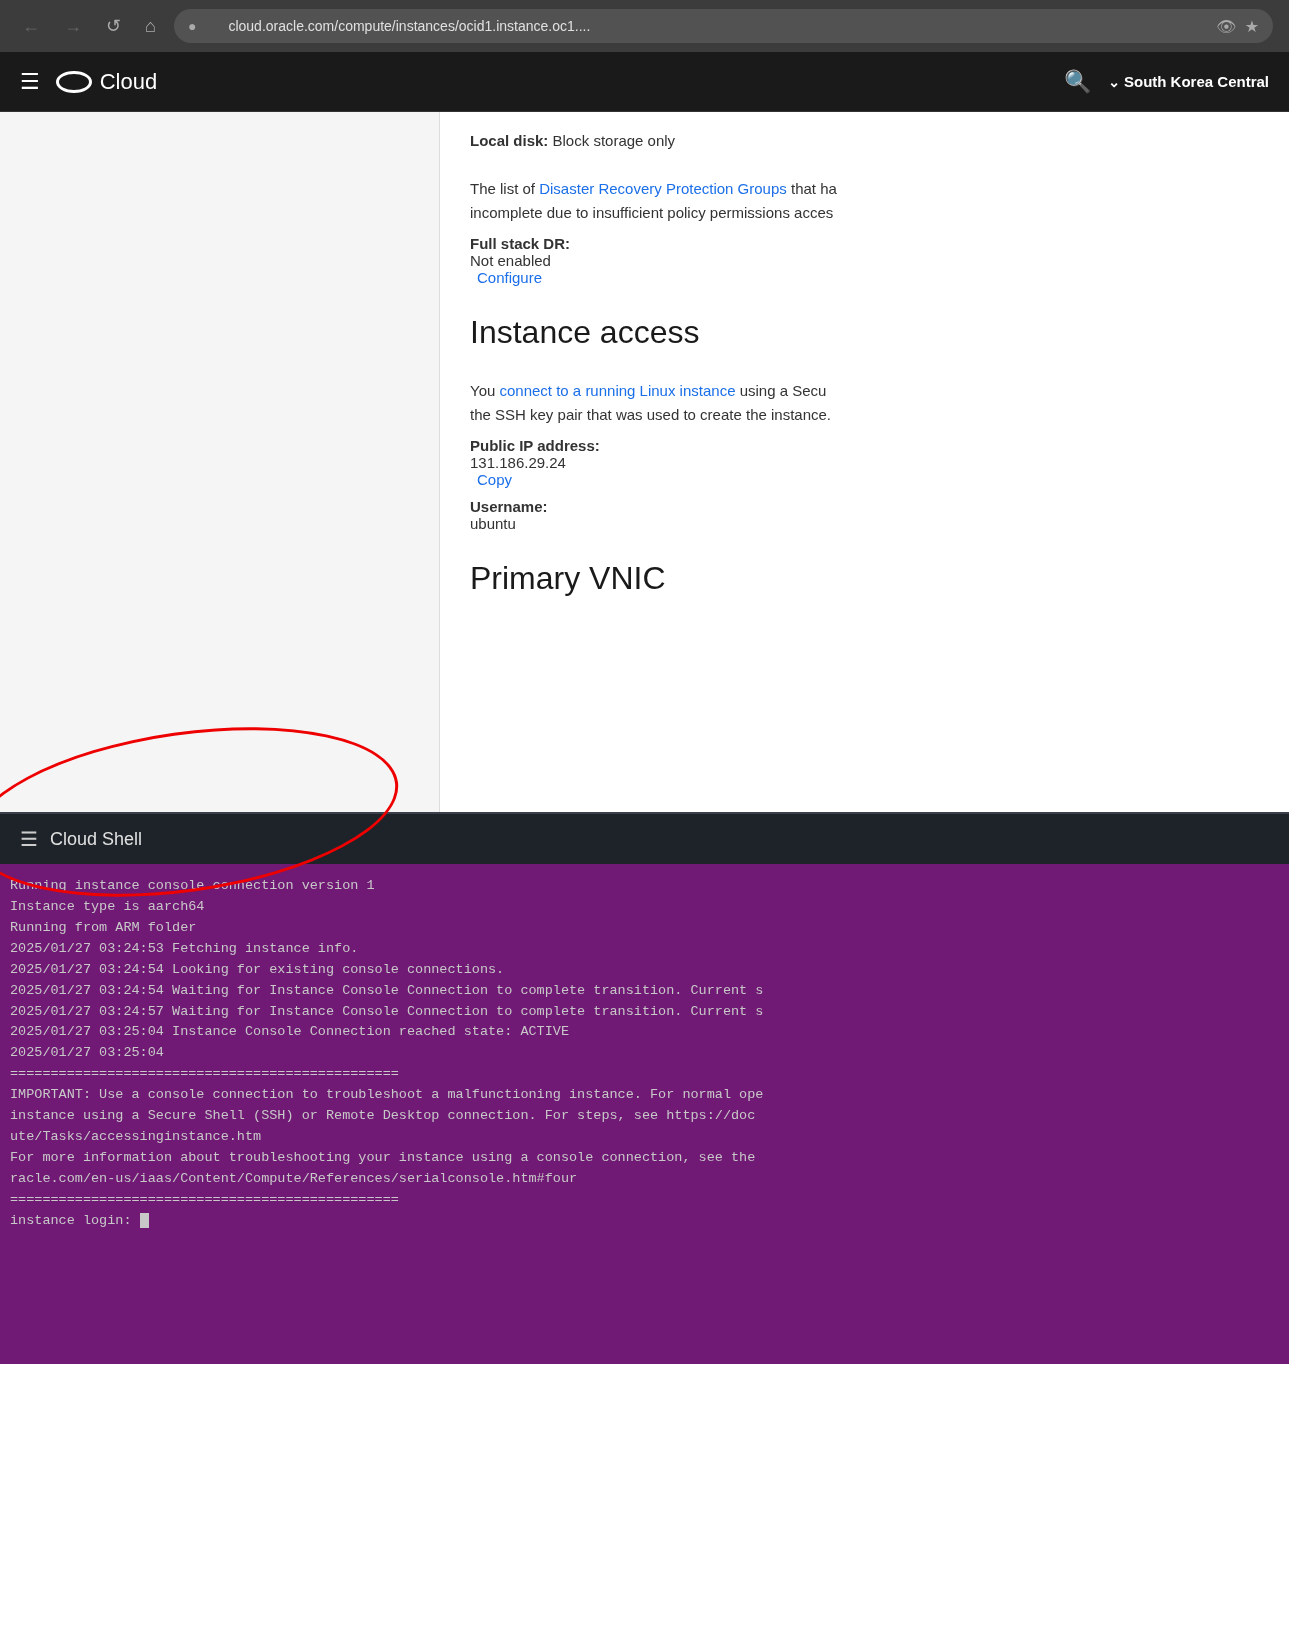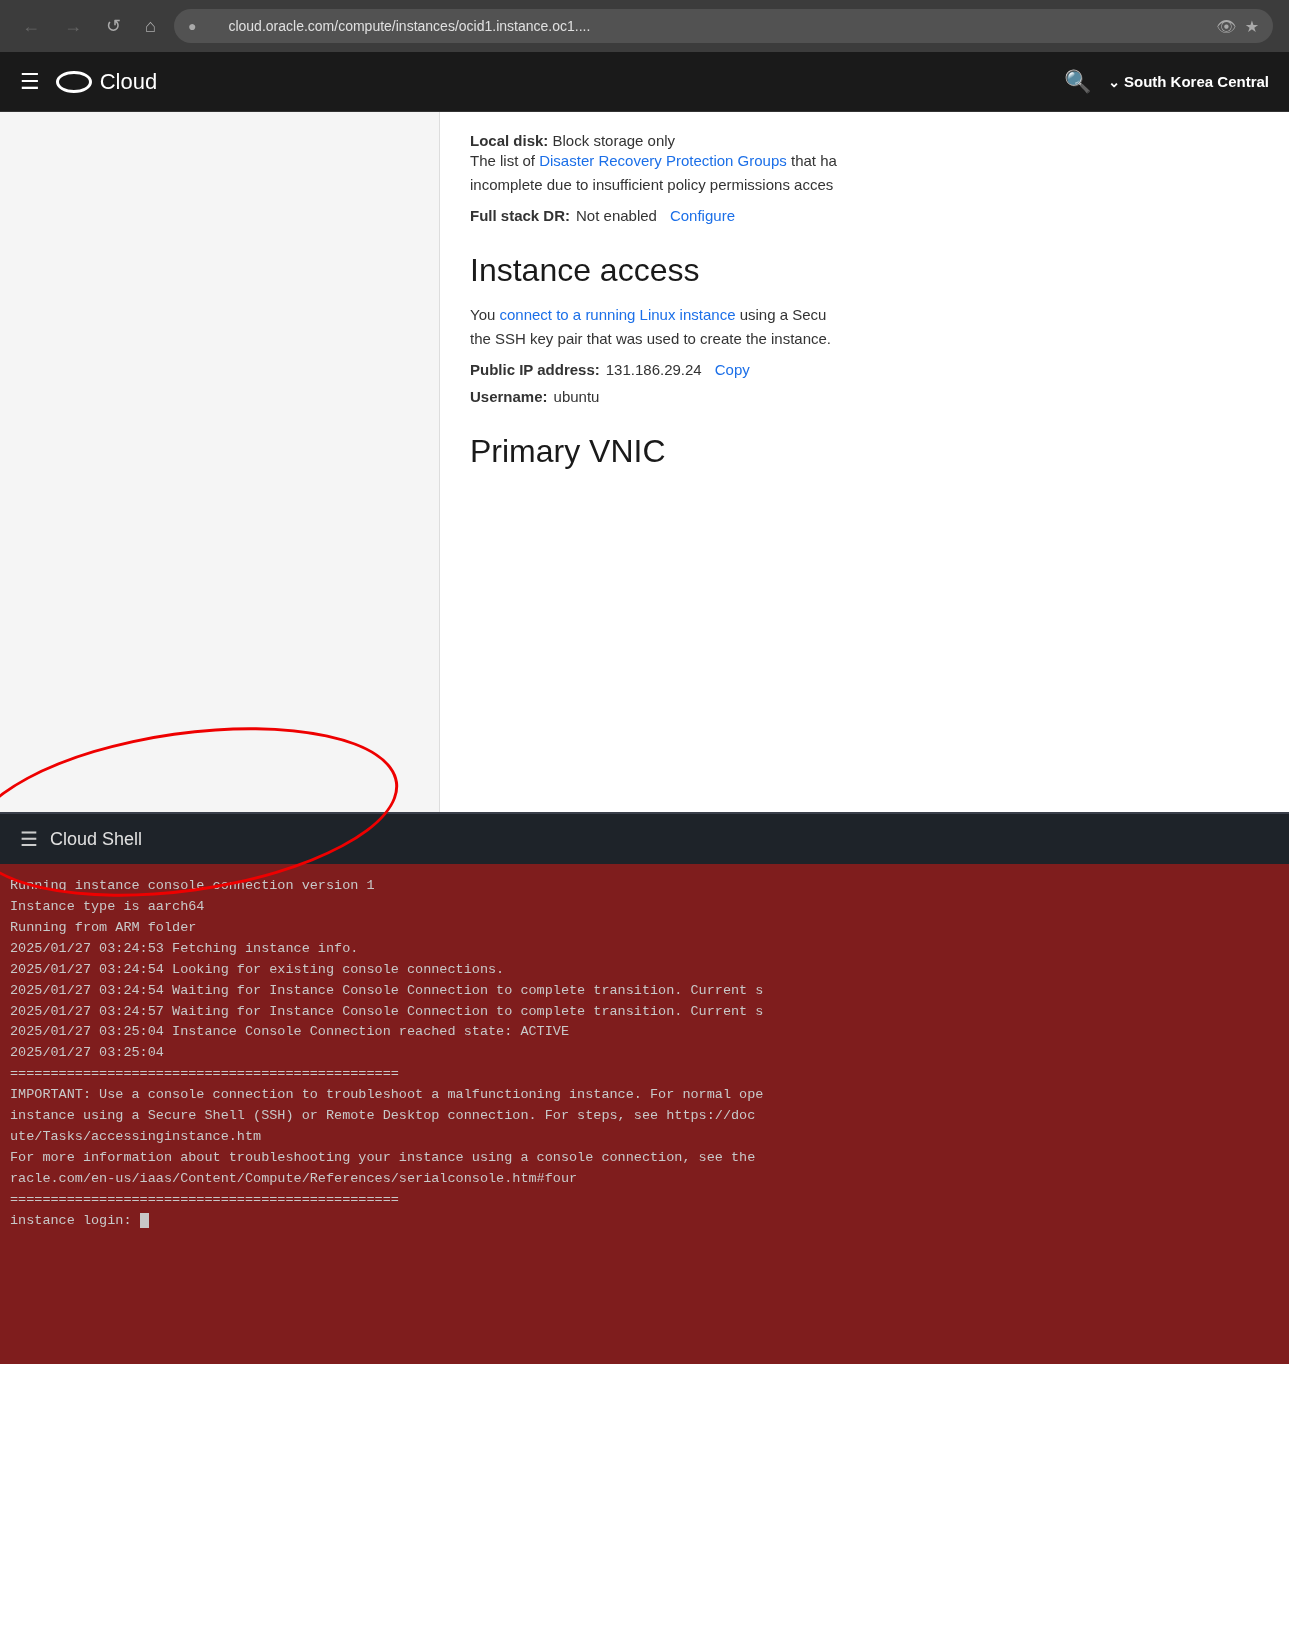--- a/index.html
+++ b/index.html
@@ -132,33 +132,34 @@
       font-weight: 300;
       color: #1a1a1a;
       margin: 28px 0 14px 0;
     }
 
     .section-body {
       font-size: 15px;
       color: #333;
       line-height: 1.6;
       margin-bottom: 8px;
+      margin-top: 28px;
     }
     .section-body a {
       color: #1b6fe8;
       text-decoration: none;
     }
 
     .field-row {
       font-size: 15px;
       color: #333;
       margin: 10px 0;
       display: flex;
-      align-items: flex-end;
-      gap: 6px;
+      align-items: flex-start;
+      flex-direction: column;
     }
     .field-row strong { font-weight: 600; }
     .field-row a {
       color: #1b6fe8;
       text-decoration: none;
       margin-left: 7px;
     }
 
     
     .cloud-shell-bar {
@@ -175,21 +176,21 @@
       font-size: 20px;
     }
     .cloud-shell-title {
       color: #e0e0e0;
       font-size: 18px;
       font-weight: 400;
     }
 
     
     .terminal {
-      background: #7f1d1d;
+      background: #701a75;
       color: #c8c8c8;
       font-family: 'Courier New', Courier, monospace;
       font-size: 13.5px;
       padding: 12px 10px;
       min-height: 500px;
       line-height: 1.55;
       overflow-x: hidden;
     }
     .terminal-line {
       white-space: pre-wrap;

